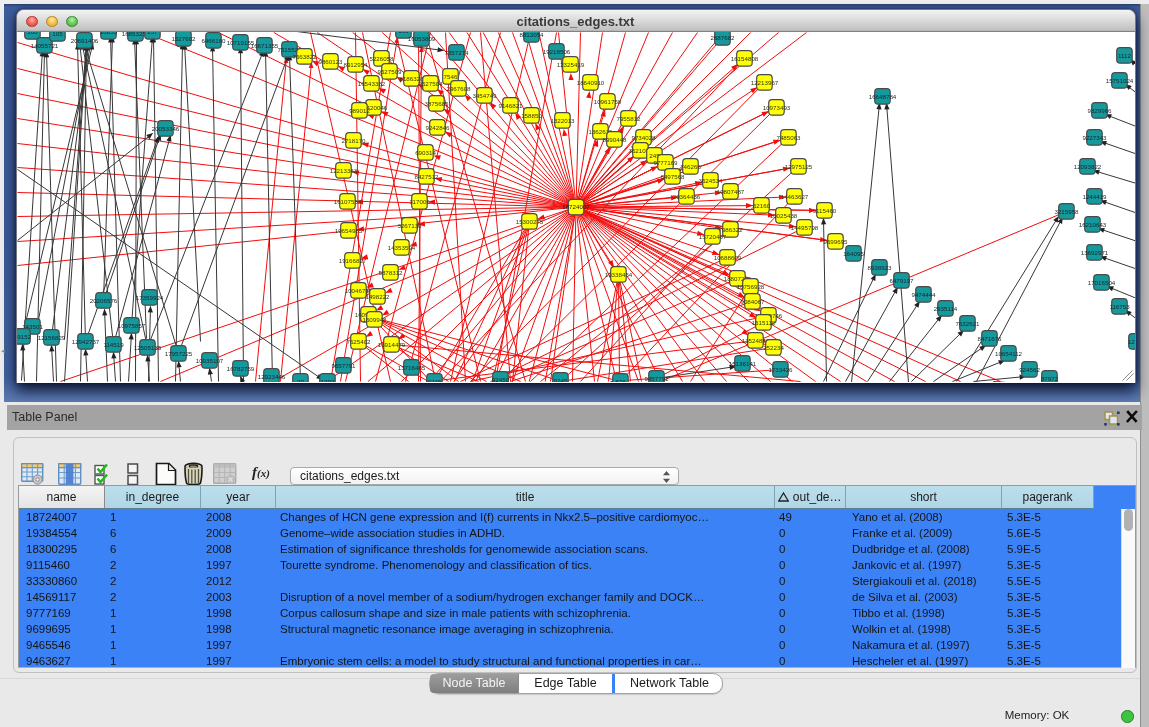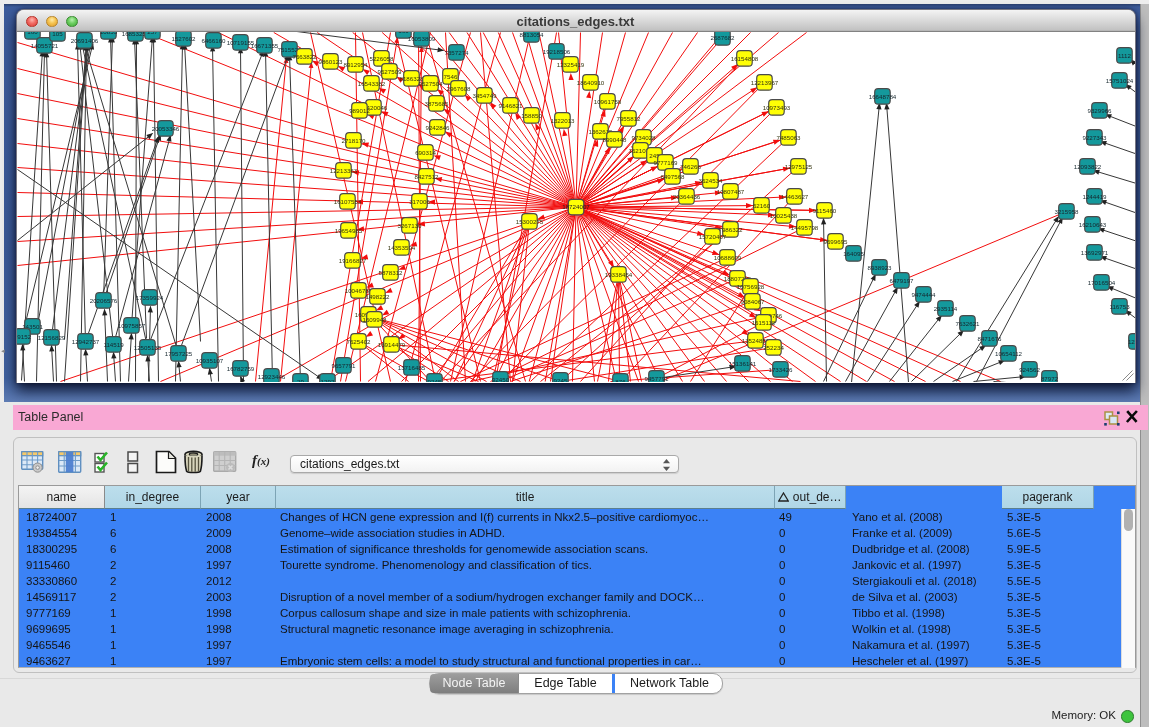--- a/index.html
+++ b/index.html
@@ -7,45 +7,45 @@
 #rstrip{position:absolute;right:0;top:4px;width:9px;height:723px;background:#bdbdbd;border-left:1px solid #8f8f8f}
 #win{position:absolute;left:15.5px;top:8.5px;width:1120px;height:374px;border:1px solid rgba(10,10,30,.55);border-bottom:none;border-radius:8px 8px 0 0;box-shadow:0 0 4px rgba(0,0,25,.55),0 8px 14px rgba(8,14,38,.85);background:#fff}
 #tbar{position:absolute;left:0;top:0;width:100%;height:22.5px;border-radius:7px 7px 0 0;background:linear-gradient(180deg,#f4f4f4 0,#dcdcdc 45%,#c2c2c2 95%,#adadad 100%);border-bottom:1px solid #828282}
 #tbar .ti{position:absolute;top:4px;width:100%;text-align:center;font-size:13px;font-weight:bold;color:#3a3a3a}
 .tl{position:absolute;top:6.3px;width:11.5px;height:11.5px;border-radius:50%}
 #tlr{left:9.5px;background:radial-gradient(circle at 50% 32%,#ffb5ae 0,#f26d66 45%,#d83b34 100%);border:1px solid #b73229}
 #tly{left:29.5px;background:radial-gradient(circle at 50% 32%,#ffeBA8 0,#f5c451 45%,#dE9A29 100%);border:1px solid #b7852a}
 #tlg{left:49.5px;background:radial-gradient(circle at 50% 32%,#b8f0b0 0,#6ecf62 45%,#3da835 100%);border:1px solid #3a8a31}
 #canvas{position:absolute;left:0px;top:22.5px;width:1118px;height:350px;background:#fff}
 #tpanel{position:absolute;left:0;top:402px;width:1140px;height:325px;background:#e9e9e9}
-#pbar{position:absolute;left:13px;top:404.5px;width:1135px;height:25.5px;background:#f9a8d4}
+#pbar{position:absolute;left:7px;top:404.5px;width:1135px;height:25.5px;background:#a3a3a3}
 #flicon{position:absolute;left:1104px;top:410px;width:16px;height:16px}
 #xicon{position:absolute;left:1125px;top:409px;width:14px;height:15px}
 #cont{position:absolute;left:13px;top:437px;width:1124px;height:236px;border:1px solid #c0c0c0;border-radius:6px;background:#e9e9e9}
-#toolbar{position:absolute;left:0;top:0;width:100%;height:46px}
+#toolbar{position:absolute;left:0;top:12px;width:100%;height:46px}
 #combo{position:absolute;left:276px;top:17px;width:389px;height:18px;background:linear-gradient(180deg,#ffffff,#f2f2f2);border:1px solid #a9a9a9;border-radius:4px;box-shadow:0 1px 1px rgba(0,0,0,.12);font-size:12px;color:#1a1a1a;line-height:17px;padding-left:9px}
 #combo svg{position:absolute;right:6px;top:2px}
 #tblwrap{position:absolute;left:4px;top:46.5px;width:1118px;height:183.5px;background:#3b82f6;border:1px solid #9a9a9a;border-bottom:1px solid #b0b0b0}
 #thead{position:absolute;left:0;top:0;height:23px;width:1075px;font-size:12px;color:#1c1c1c}
 #thead .h{position:absolute;top:0;height:23px;background:linear-gradient(180deg,#bcdeec,#b0d6e6);border-right:1px solid #7da4b5;border-bottom:1px solid #5b7f8e;text-align:center;line-height:22px}
 #thead .hg{background:linear-gradient(180deg,#f4f4f4,#e4e4e4);border-right:1px solid #8a8a8a}
 #tbody{position:absolute;left:0;top:23.5px;width:1075px;font-size:11.5px;color:#151515}
 .tr{position:relative;height:16px;line-height:16px;white-space:nowrap}
 .tr div{position:absolute;top:0;height:16px;overflow:hidden}
 .c0{left:7px;width:90px}.c1{left:91px;width:90px}.c2{left:187px;width:70px}
 .c3{left:261px;width:492px}.c4{left:760px;width:66px}
 .c5{left:833px;width:160px}.c6{left:988px;width:100px}
 #vscroll{position:absolute;right:0;top:23.5px;width:14px;height:159px;background:#fafafa;border-left:1px solid #ddd}
 #vthumb{position:absolute;left:1.5px;top:0px;width:9px;height:22px;border-radius:5px;background:#b1b1b1}
 #botline{position:absolute;left:0;top:678px;width:1140px;height:1px;background:#d8d8d8}
 #seg{position:absolute;left:429px;top:673px;width:294px;height:20.5px;border-radius:10px;border:1px solid #a2a2a2;background:#fff;box-shadow:0 1px 1px rgba(0,0,0,.15);font-size:12.5px;line-height:19px;text-align:center;color:#1a1a1a}
 #seg .s1{position:absolute;left:0;top:0;width:89px;height:100%;background:linear-gradient(180deg,#9d9d9d,#7e7e7e);color:#f4f4f4;border-radius:4px 0 0 4px;border-right:1px solid #8a8a8a}
 #seg .s2{position:absolute;left:89px;top:0;width:93px;height:100%}
 #seg .s3{position:absolute;left:182px;top:0;width:112px;height:100%;border-left:3px solid #3b82f6}
-#mem{position:absolute;left:958px;top:709px;width:158px;text-align:right;font-size:11.5px;color:#222}
+#mem{position:absolute;left:958px;top:709px;width:158px;text-align:center;font-size:11.5px;color:#222}
 #memdot{position:absolute;left:1121px;top:710px;width:12.5px;height:12.5px;border-radius:50%;background:#3ec43e;border:1.5px solid #2f7d2f}
 #larrow{position:absolute;left:0px;top:348px;width:5px;height:7px;color:#8a8a8a;font-size:6px;line-height:7px}
 </style></head><body>
 <div id="app">
   <div id="desk"></div>
   <div id="rstrip"></div>
   <div id="larrow">◄</div>
   <div id="win">
     <div id="canvas"><svg id="graph" width="1118" height="350" viewBox="16.5 31.5 1118 350">
           <defs>
@@ -717,20 +717,21 @@
       </div>
     <div id="tblwrap">
       <div id="thead">
         <div class="h hg" style="left:0;width:86px">name</div>
         <div class="h" style="left:86px;width:96px">in_degree</div>
         <div class="h" style="left:182px;width:75px">year</div>
         <div class="h" style="left:257px;width:499px">title</div>
         <div class="h" style="left:756px;width:71px"><svg width="11" height="10" viewBox="0 0 11 10" style="vertical-align:-1px">
               <path d="M5.5 1 L10.3 9 L0.7 9 z" fill="none" stroke="#222" stroke-width="1.3"></path>
             </svg> out_de…</div>
+        <div class="h" style="left:827px;width:156px">short</div>
         <div class="h" style="left:983px;width:92px">pagerank</div>
       </div>
       <div id="tbody">
           <div class="tr">
             <div class="c0">18724007</div>
             <div class="c1">1</div>
             <div class="c2">2008</div>
             <div class="c3">Changes of HCN gene expression and I(f) currents in Nkx2.5–positive cardiomyoc…</div>
             <div class="c4">49</div>
             <div class="c5">Yano et al. (2008)</div>

